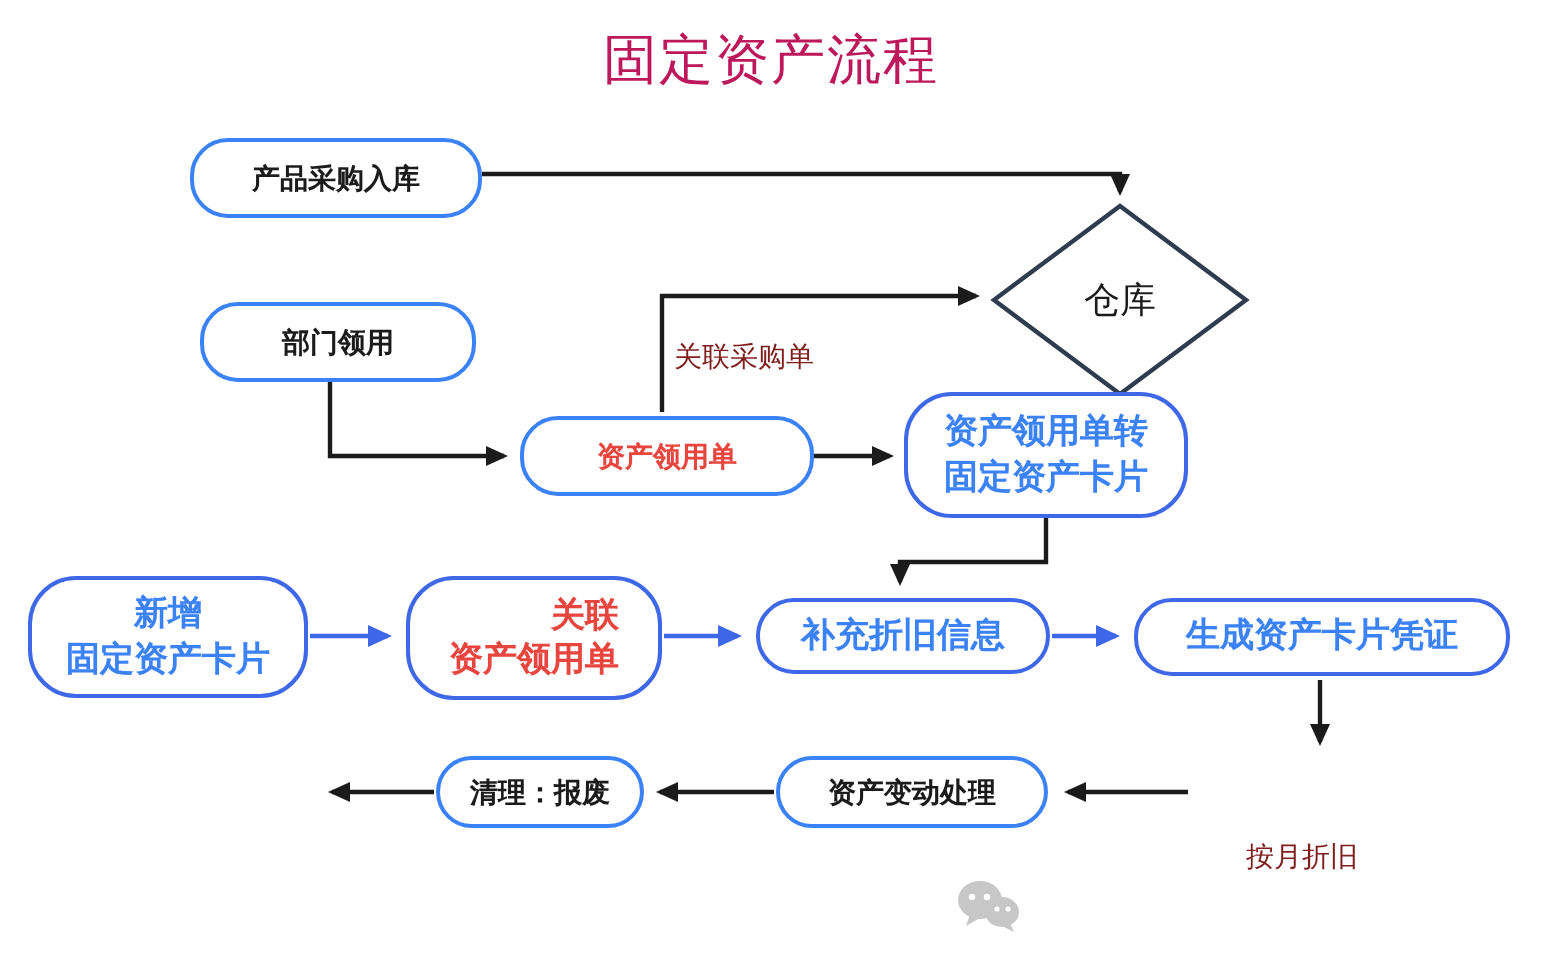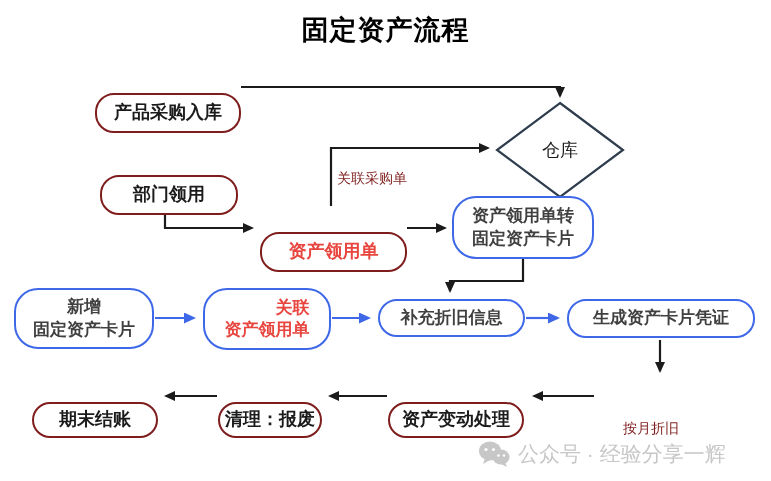--- a/index.html
+++ b/index.html
@@ -5,32 +5,32 @@
   html,body{margin:0;padding:0;background:#ffffff;}
   #canvas{
     position:relative;
     width:771px;height:481px;
     background:#ffffff;
     font-family:"Liberation Sans","DejaVu Sans",sans-serif;
     overflow:hidden;
   }
   #title{
     position:absolute;left:0;top:12px;width:100%;
-    text-align:center;font-size:27px;font-weight:bold;color:#000000;
+    text-align:center;font-size:27px;font-weight:normal;color:#be185d;
     letter-spacing:1px;margin:0;
   }
   svg.layer{position:absolute;left:0;top:0;width:771px;height:481px;}
   .node{
     position:absolute;box-sizing:border-box;
     display:flex;align-items:center;justify-content:center;
     text-align:center;font-weight:bold;white-space:pre-line;
     background:#ffffff;line-height:1.3;
   }
-  .rbox{border:2px solid #7f1d1d;border-radius:19px;color:#1b1b1b;font-size:18px;margin-top:24px;}
-  .bluebox{border:2px solid #3e68e8;border-radius:19px;color:#404040;font-size:17px;}
+  .rbox{border:2px solid #3b82f6;border-radius:19px;color:#1b1b1b;font-size:14px;}
+  .bluebox{border:2px solid #3e68e8;border-radius:19px;color:#3b82f6;font-size:17px;}
   .bluebox.redtext{color:#e8453e;}
   .diamond-label{
     position:absolute;display:flex;align-items:center;justify-content:center;
     font-weight:normal;font-size:18px;color:#1b1b1b;background:transparent;
   }
   .note{
     position:absolute;color:#7f1d1d;font-weight:normal;font-size:14px;
     white-space:nowrap;
   }
   #watermark{
@@ -90,32 +90,30 @@
 
   <div class="node bluebox" style="left:378px;top:299px;width:147px;height:38px;">补充折旧信息</div>
 
   <div class="node bluebox" style="left:567px;top:299px;width:188px;height:39px;">生成资产卡片凭证</div>
 
 
   <div class="node rbox" style="left:388px;top:378px;width:136px;height:36px;">资产变动处理</div>
 
   <div class="node rbox" style="left:218px;top:378px;width:104px;height:36px;">清理：报废</div>
 
-  <div class="node rbox" style="left:32px;top:378px;width:126px;height:36px;">期末结账</div>
 
   <div class="note" style="left:337px;top:170px;">关联采购单</div>
   <div class="note" style="left:623px;top:420px;">按月折旧</div>
 
   <div id="watermark">
     <svg width="32" height="27" viewBox="0 0 32 27">
       <ellipse cx="12" cy="10" rx="11" ry="9.5" fill="#c7c7c7"></ellipse>
       <path d="M7,17 L5,23 L12,19 z" fill="#c7c7c7"></path>
       <circle cx="8" cy="8.5" r="1.6" fill="#ffffff"></circle>
       <circle cx="15.5" cy="8.5" r="1.6" fill="#ffffff"></circle>
       <ellipse cx="23" cy="16" rx="8.5" ry="7.5" fill="#c7c7c7"></ellipse>
       <path d="M27,21.5 L29,26 L23,23 z" fill="#c7c7c7"></path>
       <circle cx="20.5" cy="14.5" r="1.3" fill="#ffffff"></circle>
       <circle cx="26" cy="14.5" r="1.3" fill="#ffffff"></circle>
     </svg>
-    <span>公众号 · 经验分享一辉</span>
   </div>
 
 </div>
 
 </body></html>

